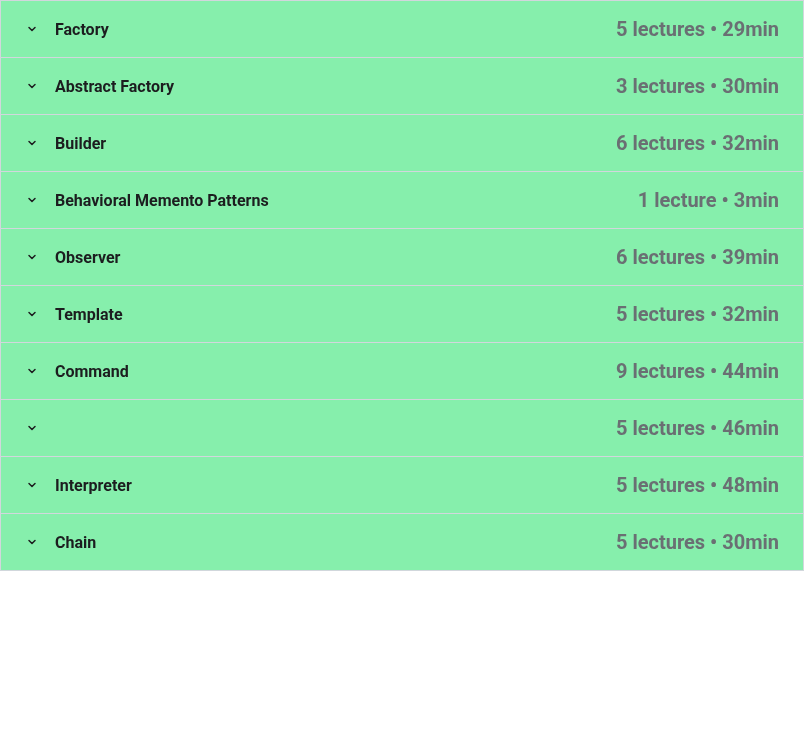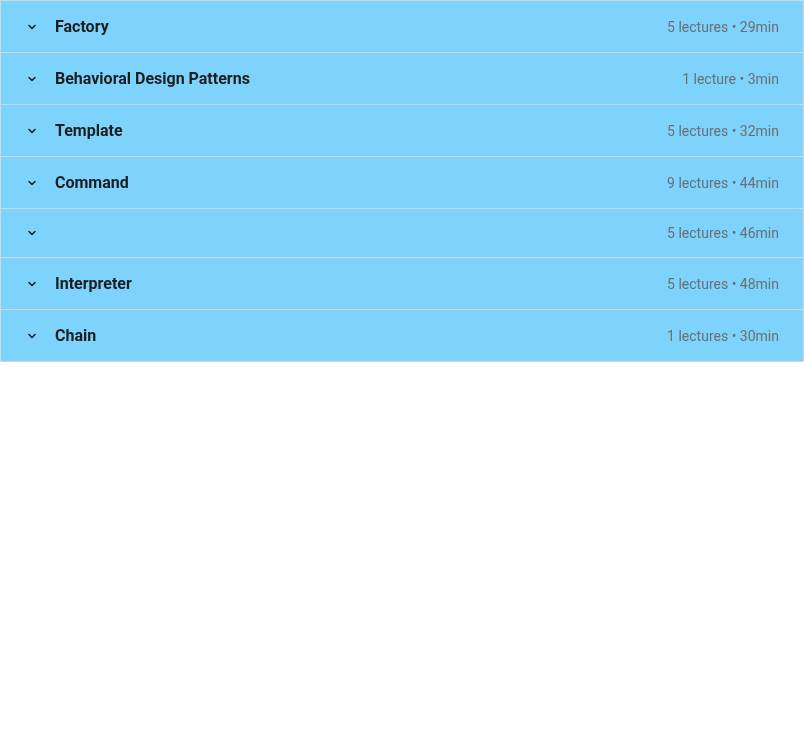--- a/index.html
+++ b/index.html
@@ -16,21 +16,21 @@
       border: 1px solid #d1d7dc;
       border-bottom: none;
     }
     .section-row {
       display: flex;
       align-items: center;
       justify-content: space-between;
       padding: 16px 24px;
       border-bottom: 1px solid #d1d7dc;
       cursor: pointer;
-      background-color: #7dd3fc;
+      background-color: #86efac;
     }
     .section-left {
       display: flex;
       align-items: center;
       gap: 16px;
     }
     .chevron-icon {
       display: flex;
       align-items: center;
       justify-content: center;
@@ -40,56 +40,90 @@
     .chevron-icon svg {
       width: 12px;
       height: 12px;
     }
     .section-title {
       font-size: 16px;
       font-weight: 700;
       color: #1c1d1f;
     }
     .section-meta {
-      font-size: 14px;
+      font-size: 20px;
       color: #6a6f73;
       white-space: nowrap;
+      font-weight: bold;
     }
   </style>
 </head>
 <body>
 
 <div class="section-list">
 
   <div class="section-row">
     <div class="section-left">
       <span class="chevron-icon">
         <svg viewBox="0 0 24 24" fill="none" stroke="#1c1d1f" stroke-width="3" stroke-linecap="round" stroke-linejoin="round">
             <polyline points="6 9 12 15 18 9"></polyline>
           </svg>
       </span>
       <span class="section-title">Factory</span>
     </div>
     <span class="section-meta">5 lectures • 29min</span>
   </div>
 
-
+  <div class="section-row">
+    <div class="section-left">
+      <span class="chevron-icon">
+        <svg viewBox="0 0 24 24" fill="none" stroke="#1c1d1f" stroke-width="3" stroke-linecap="round" stroke-linejoin="round">
+            <polyline points="6 9 12 15 18 9"></polyline>
+          </svg>
+      </span>
+      <span class="section-title">Abstract Factory</span>
+    </div>
+    <span class="section-meta">3 lectures • 30min</span>
+  </div>
 
   <div class="section-row">
     <div class="section-left">
       <span class="chevron-icon">
         <svg viewBox="0 0 24 24" fill="none" stroke="#1c1d1f" stroke-width="3" stroke-linecap="round" stroke-linejoin="round">
             <polyline points="6 9 12 15 18 9"></polyline>
           </svg>
       </span>
-      <span class="section-title">Behavioral Design Patterns</span>
+      <span class="section-title">Builder</span>
+    </div>
+    <span class="section-meta">6 lectures • 32min</span>
+  </div>
+
+  <div class="section-row">
+    <div class="section-left">
+      <span class="chevron-icon">
+        <svg viewBox="0 0 24 24" fill="none" stroke="#1c1d1f" stroke-width="3" stroke-linecap="round" stroke-linejoin="round">
+            <polyline points="6 9 12 15 18 9"></polyline>
+          </svg>
+      </span>
+      <span class="section-title">Behavioral Memento Patterns</span>
     </div>
     <span class="section-meta">1 lecture • 3min</span>
   </div>
 
+  <div class="section-row">
+    <div class="section-left">
+      <span class="chevron-icon">
+        <svg viewBox="0 0 24 24" fill="none" stroke="#1c1d1f" stroke-width="3" stroke-linecap="round" stroke-linejoin="round">
+            <polyline points="6 9 12 15 18 9"></polyline>
+          </svg>
+      </span>
+      <span class="section-title">Observer</span>
+    </div>
+    <span class="section-meta">6 lectures • 39min</span>
+  </div>
 
 
   <div class="section-row">
     <div class="section-left">
       <span class="chevron-icon">
         <svg viewBox="0 0 24 24" fill="none" stroke="#1c1d1f" stroke-width="3" stroke-linecap="round" stroke-linejoin="round">
             <polyline points="6 9 12 15 18 9"></polyline>
           </svg>
       </span>
       <span class="section-title">Template</span>
@@ -135,16 +169,16 @@
 
   <div class="section-row">
     <div class="section-left">
       <span class="chevron-icon">
         <svg viewBox="0 0 24 24" fill="none" stroke="#1c1d1f" stroke-width="3" stroke-linecap="round" stroke-linejoin="round">
             <polyline points="6 9 12 15 18 9"></polyline>
           </svg>
       </span>
       <span class="section-title">Chain</span>
     </div>
-    <span class="section-meta">1 lectures • 30min</span>
+    <span class="section-meta">5 lectures • 30min</span>
   </div>
 
 </div>
 
 </body></html>

